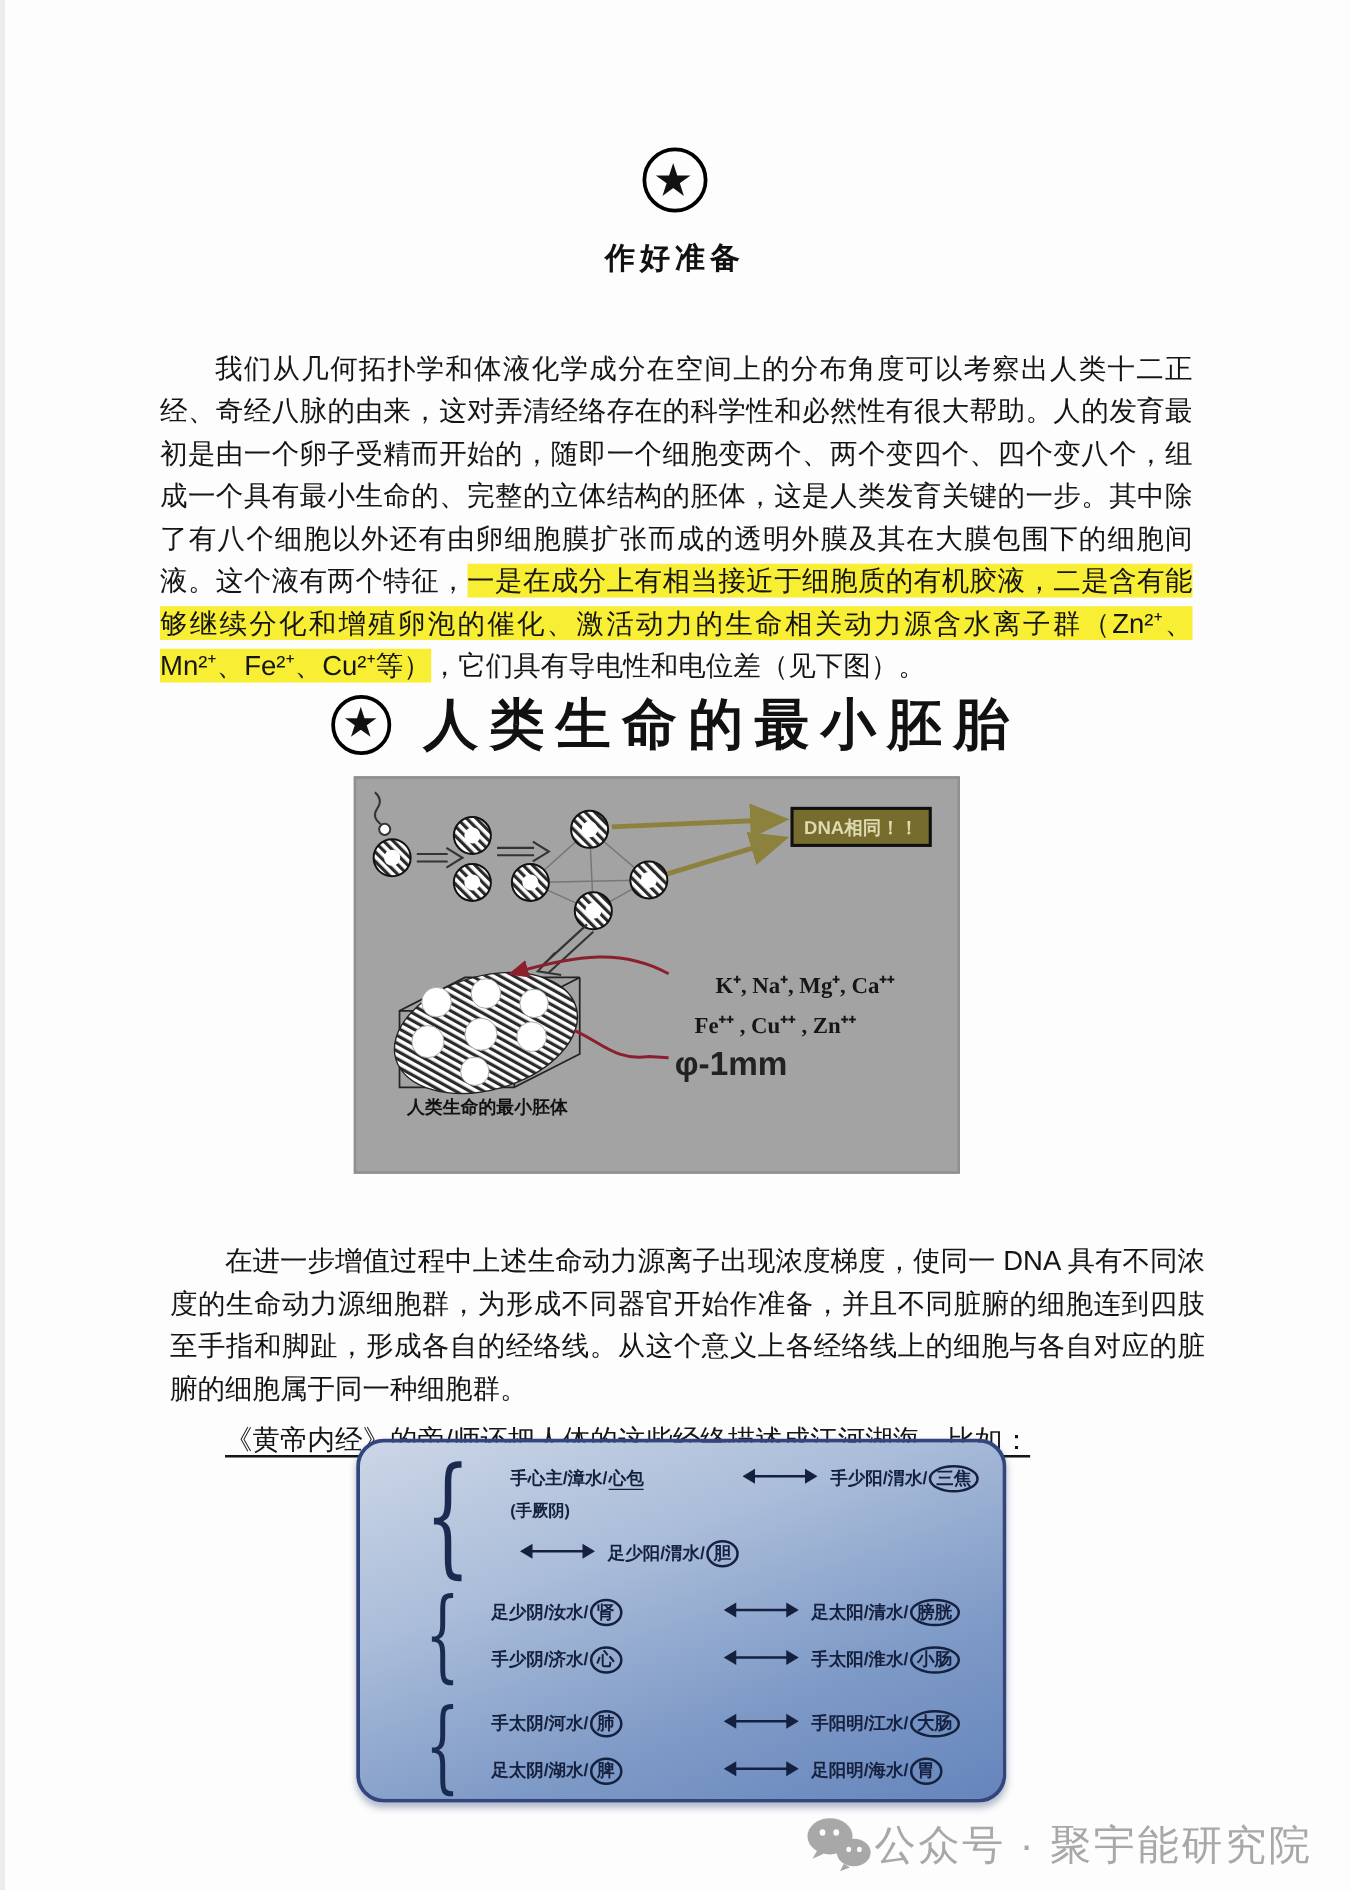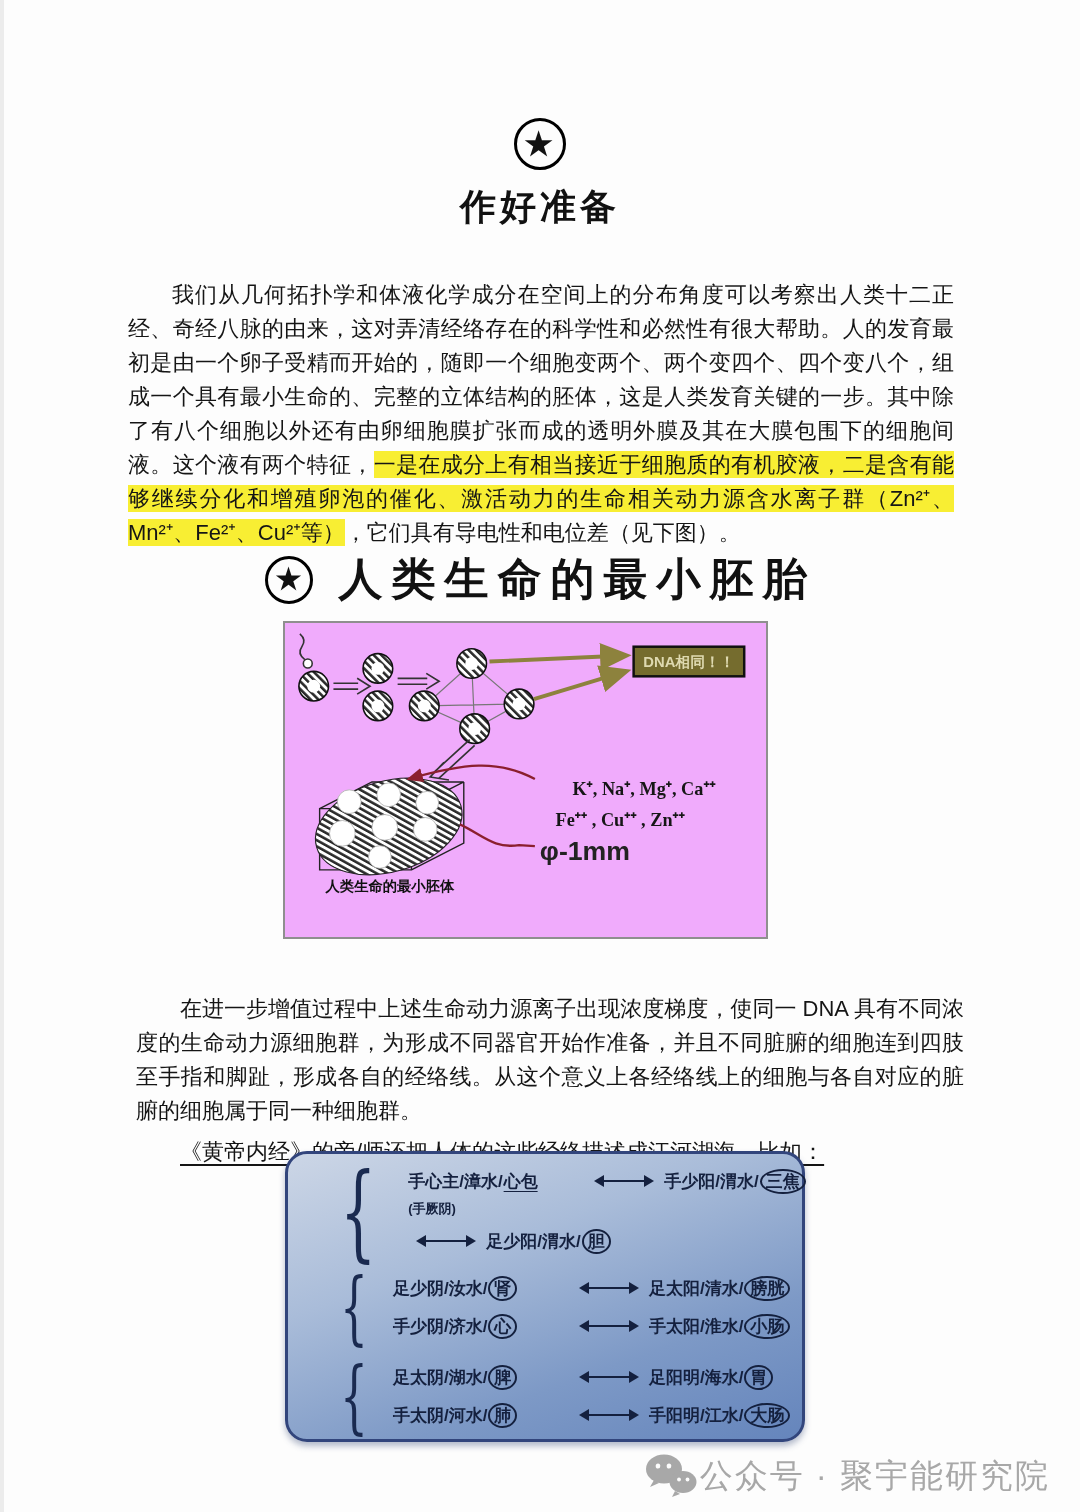--- a/index.html
+++ b/index.html
@@ -23,21 +23,21 @@
   }
   .title-line1{
     font-size:38px;letter-spacing:3px;line-height:60px;
     display:flex;align-items:center;justify-content:center;gap:10px;
   }
   .star-circle{
     display:inline-flex;align-items:center;justify-content:center;
     width:46px;height:46px;border:3.5px solid #000;border-radius:50%;
     font-size:32px;line-height:1;flex:0 0 auto;font-weight:700;
   }
-  .title-line2{font-size:36px;letter-spacing:4px;line-height:58px;margin-top:8px;}
+  .title-line2{font-size:24px;letter-spacing:4px;line-height:58px;margin-top:8px;}
 
   
   .para{
     position:absolute;left:128px;width:826px;
     font-size:22px;line-height:34px;text-align:justify;
     text-justify:inter-ideograph;color:#151515;font-weight:500;
   }
   .para1{top:256px;text-indent:2em;}
   mark.hl{background:#f8ee33;color:inherit;padding:1px 0;}
   .para2{top:970px;left:136px;width:828px;text-indent:2em;}
@@ -49,21 +49,21 @@
     position:absolute;top:550px;left:0;width:1080px;
     display:flex;align-items:center;justify-content:center;gap:26px;
     font-weight:700;
   }
   .section-heading .star-circle{width:42px;height:42px;font-size:29px;border-width:3px;}
   .section-title{font-size:44px;letter-spacing:9px;}
 
   
   .figure{
     position:absolute;top:621px;left:283px;width:485px;height:318px;
-    border:2px solid #8f8f8f;background:#f0abfc;box-sizing:border-box;
+    border:2px solid #8f8f8f;background:#a3a3a3;box-sizing:border-box;
   }
   .fig-svg{width:100%;height:100%;display:block;}
 
   
   .bluebox{
     position:absolute;top:1151px;left:285px;width:520px;height:291px;
     border:3.5px solid #32457c;border-radius:22px;
     background:linear-gradient(160deg,#ccd6e6 0%,#a9bcd9 35%,#7d99c6 70%,#6585bc 100%);
     box-shadow:0 4px 6px rgba(40,60,110,0.35);
     box-sizing:border-box;
@@ -74,21 +74,21 @@
   .mgroup-2{top:114px;}
   .mgroup-3{top:203px;}
   .brace{
     font-family:"DejaVu Serif", serif;font-weight:200;color:#1a2a50;
     display:inline-block;transform:scaleX(0.55);transform-origin:left center;
     line-height:1;
   }
   .brace-tall{font-size:104px;}
   .brace-short{font-size:80px;}
   .mrows{margin-left:2px;}
-  .mrow{font-size:17px;line-height:38px;white-space:nowrap;display:flex;align-items:center;}
+  .mrow{font-size:14px;line-height:38px;white-space:nowrap;display:flex;align-items:center;}
   .mleft{display:inline-block;min-width:178px;}
   .mnote{font-size:13px;line-height:28px;margin-top:-6px;}
   .organ{
     display:inline-block;border:2px solid #14203e;border-radius:50%;
     padding:0 4px;line-height:1.25;margin-left:1px;
   }
   .organ-ul{display:inline-block;text-decoration:underline;text-underline-offset:4px;margin-left:1px;}
   .dbl-arrow{
     display:inline-block;width:56px;height:2.4px;background:#14203e;
     position:relative;vertical-align:middle;margin:0 12px 2px 10px;flex:0 0 auto;
@@ -247,28 +247,28 @@
           <span class="dbl-arrow"></span>
           <span class="mright"><span>手太阳/淮水/</span><span class="organ">小肠</span></span>
         </div>
       </div>
     </div>
 
     <div class="mgroup mgroup-3">
       <span class="brace brace-short">{</span>
       <div class="mrows">
         <div class="mrow">
+          <span class="mleft"><span>手太阴/河水/</span><span class="organ">肺</span></span>
+          <span class="dbl-arrow"></span>
+          <span class="mright"><span>手阳明/江水/</span><span class="organ">大肠</span></span>
+        </div>
+        <div class="mrow">
           <span class="mleft"><span>足太阴/湖水/</span><span class="organ">脾</span></span>
           <span class="dbl-arrow"></span>
           <span class="mright"><span>足阳明/海水/</span><span class="organ">胃</span></span>
-        </div>
-        <div class="mrow">
-          <span class="mleft"><span>手太阴/河水/</span><span class="organ">肺</span></span>
-          <span class="dbl-arrow"></span>
-          <span class="mright"><span>手阳明/江水/</span><span class="organ">大肠</span></span>
         </div>
       </div>
     </div>
 
   </div>
 
   <div class="watermark">
     <svg class="wechat-icon" viewBox="0 0 58 48" xmlns="http://www.w3.org/2000/svg">
       <ellipse cx="22" cy="17" rx="18" ry="14.5" fill="#a8a8a8"></ellipse>
       <path d="M12 28 l-4 7 9 -4 z" fill="#a8a8a8"></path>

